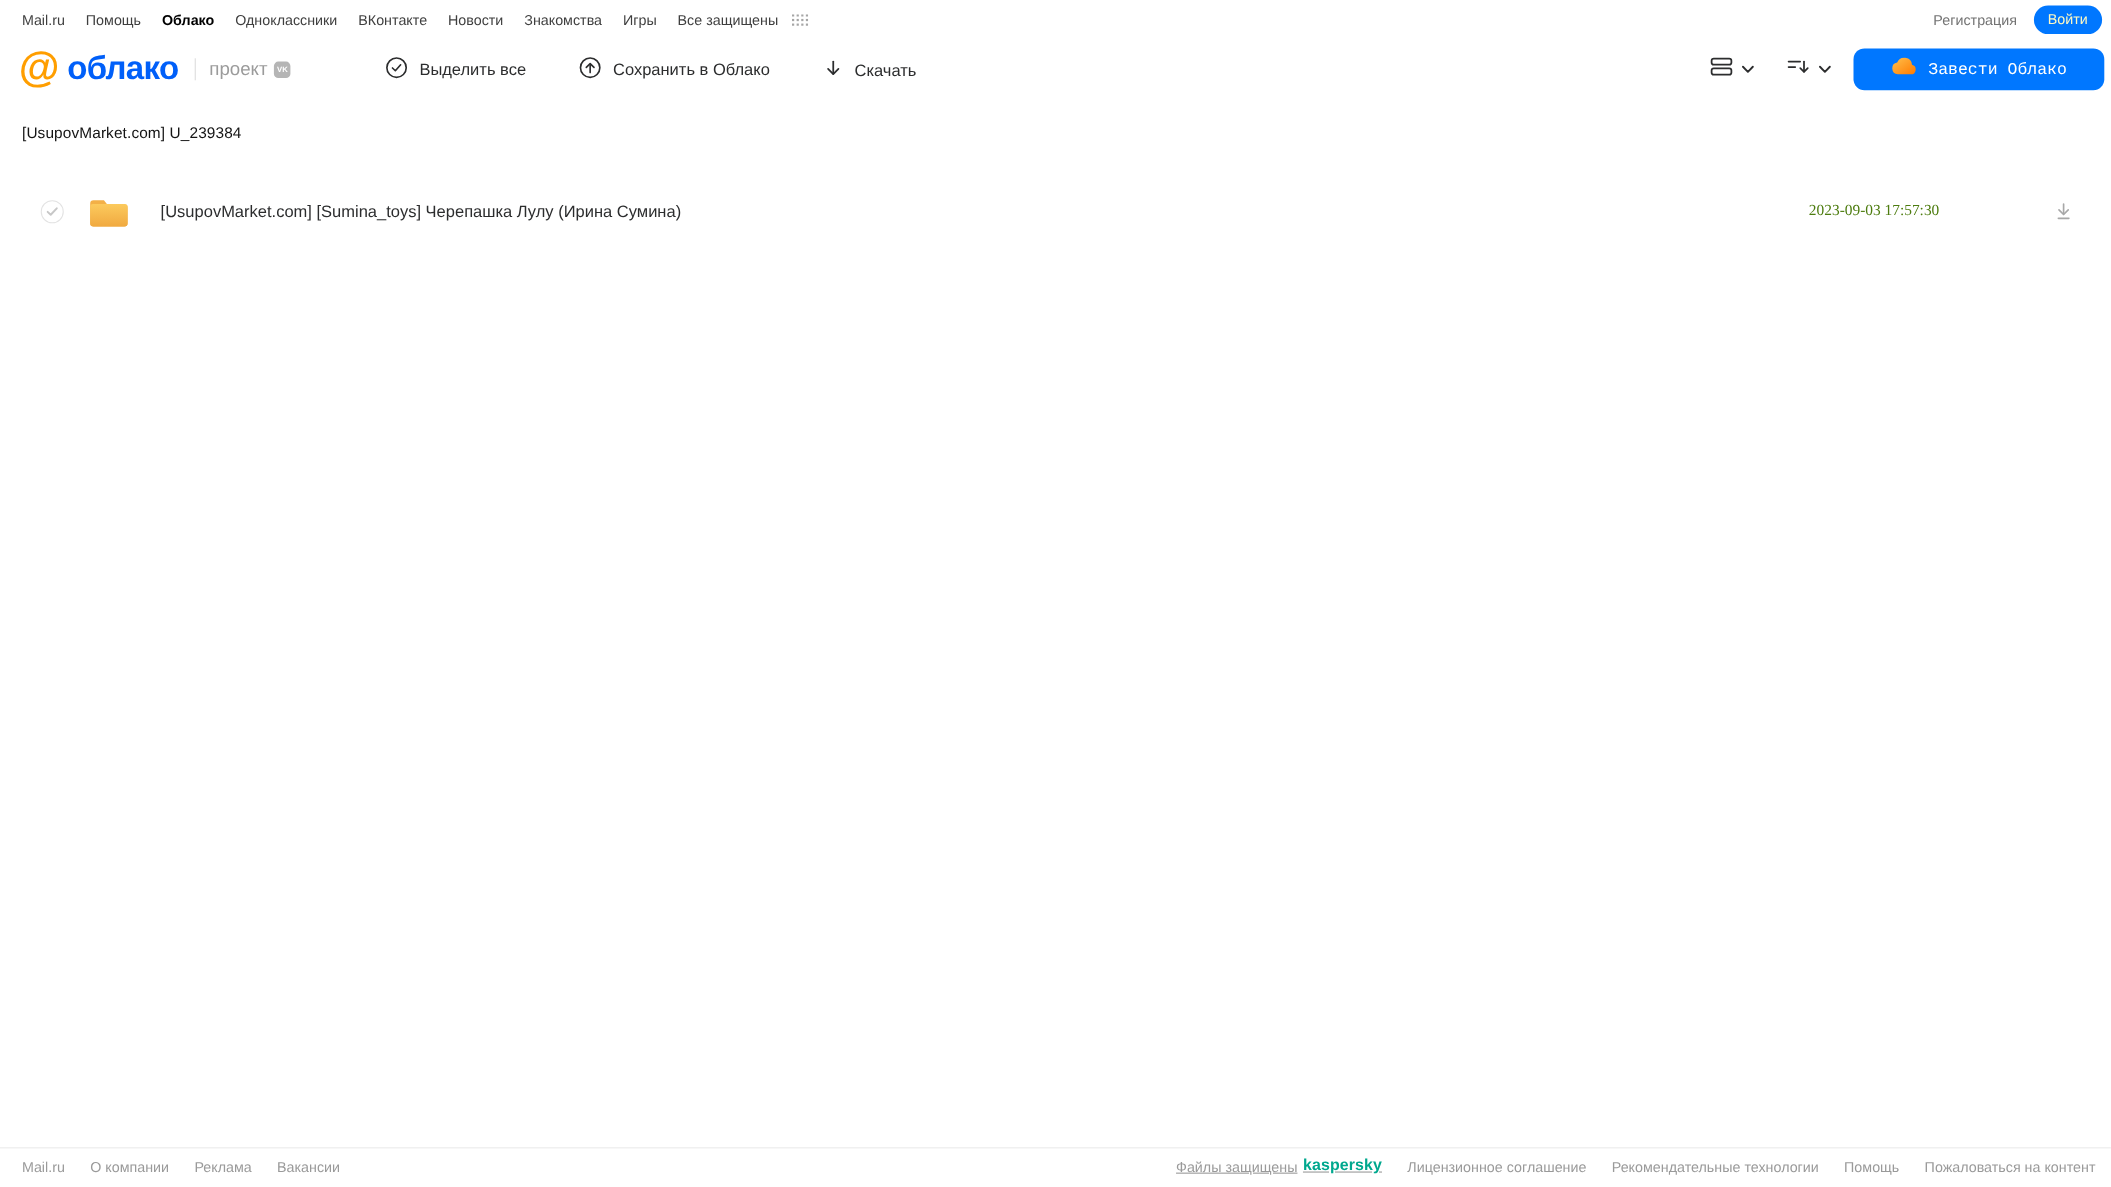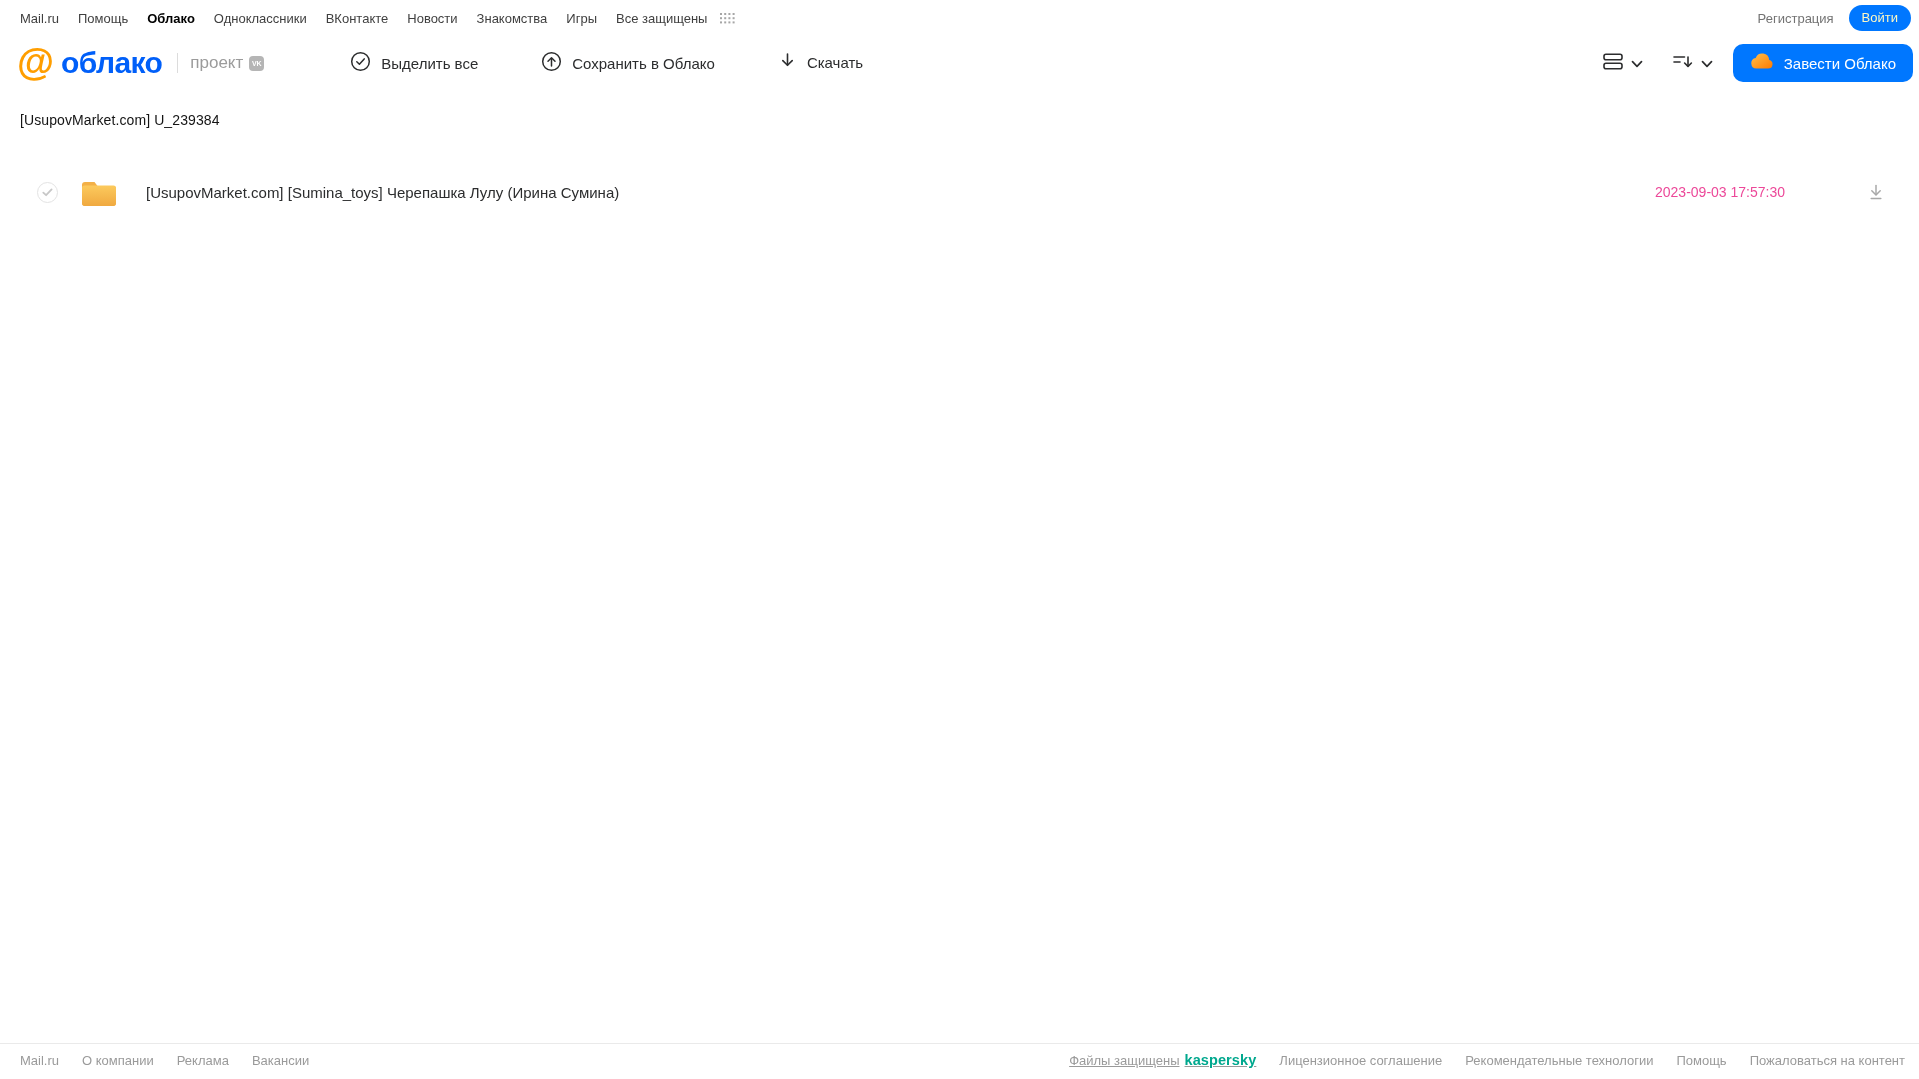--- a/index.html
+++ b/index.html
@@ -37,44 +37,44 @@
   .logo { display: flex; align-items: center; cursor: pointer; }
   .logo-at { color: #ff9e00; font-size: 38px; font-weight: 700; line-height: 1; margin-top: -3px; }
   .logo-word { color: #005ff9; font-size: 30px; font-weight: 700; letter-spacing: -0.6px; margin-left: 7px; }
   .logo-divider { width: 1px; height: 20px; background: #dcdcdc; margin: 0 12px 0 15px; }
   .project-label { color: #9b9b9b; font-size: 17px; }
   .vk-badge {
     width: 15px; height: 15px; border-radius: 4px; background: #b5b5b5;
     color: #fff; font-size: 7px; font-weight: 700;
     display: flex; align-items: center; justify-content: center; margin-left: 6px;
   }
-  .toolbar { display: flex; align-items: flex-start; gap: 51px; margin-left: 80px; }
+  .toolbar { display: flex; align-items: flex-end; gap: 36px; margin-left: 80px; }
   .tool-btn { display: flex; align-items: center; gap: 10px; font-size: 15px; color: #2c2d2e; cursor: pointer; background: none; border: none; font-family: "Liberation Sans", sans-serif; }
   .view-controls { margin-left: auto; display: flex; align-items: center; gap: 28px; margin-right: 20px; }
   .icon-group { display: flex; align-items: center; gap: 7px; cursor: pointer; }
   .cta-btn {
     background: #0077ff; color: #fff; border: none; cursor: pointer;
-    height: 38px; border-radius: 10px; padding: 0 17px;
+    height: 38px; border-radius: 10px; padding: 0 34px;
     display: flex; align-items: center; gap: 10px; font-size: 15px;
-    font-family: Liberation Sans, sans-serif;
+    font-family: Liberation Mono, monospace;
   }
 
   
   .main { padding: 0 20px; }
   .page-title { font-size: 14px; font-weight: 400; color: #141414; margin: 20px 0 0 0; letter-spacing: 0.1px; }
   .file-list { margin-top: 41px; }
   .file-row { display: flex; align-items: center; height: 46px; padding: 0 14px 0 0; border-radius: 8px; cursor: pointer; }
   .row-check {
     width: 21px; height: 21px; border: 1.5px solid #e3e3e3; border-radius: 50%;
     display: flex; align-items: center; justify-content: center;
     margin-left: 17px; flex: none; background: #fff;
   }
   .folder-wrap { margin-left: 22px; display: flex; align-items: center; flex: none; }
   .file-name { color: #2c2d2e; font-size: 15px; margin-left: 28px; flex: 1; }
-  .file-date { color: #ec4899; font-size: 14px; margin-right: 82px; flex: none; }
+  .file-date { color: #4d7c0f; font-size: 14px; margin-right: 104px; flex: none; font-family: Liberation Serif, serif; }
   .row-download { display: flex; align-items: center; flex: none; cursor: pointer; }
 
   
   .footer {
     position: absolute; bottom: 0; left: 0; right: 0;
     border-top: 1px solid #eaeaea;
     display: flex; align-items: center;
     padding: 8px 14px 11px 20px;
     font-size: 13px; color: #9a9a9a;
   }

